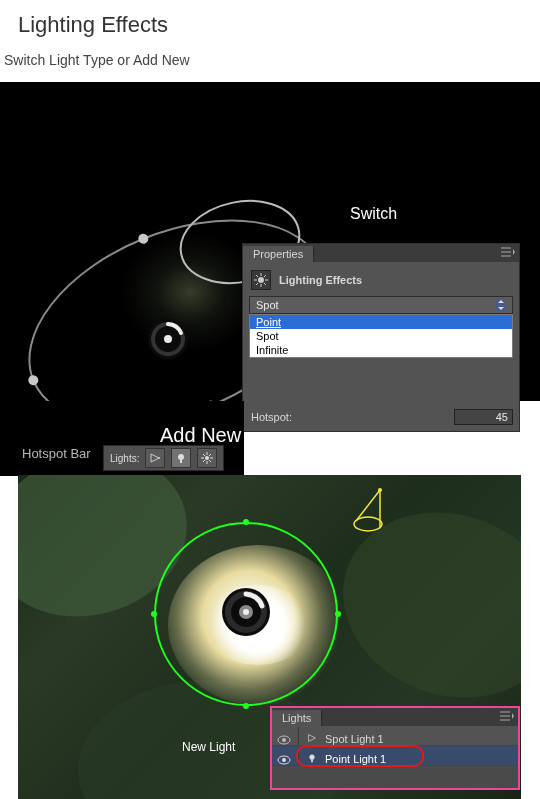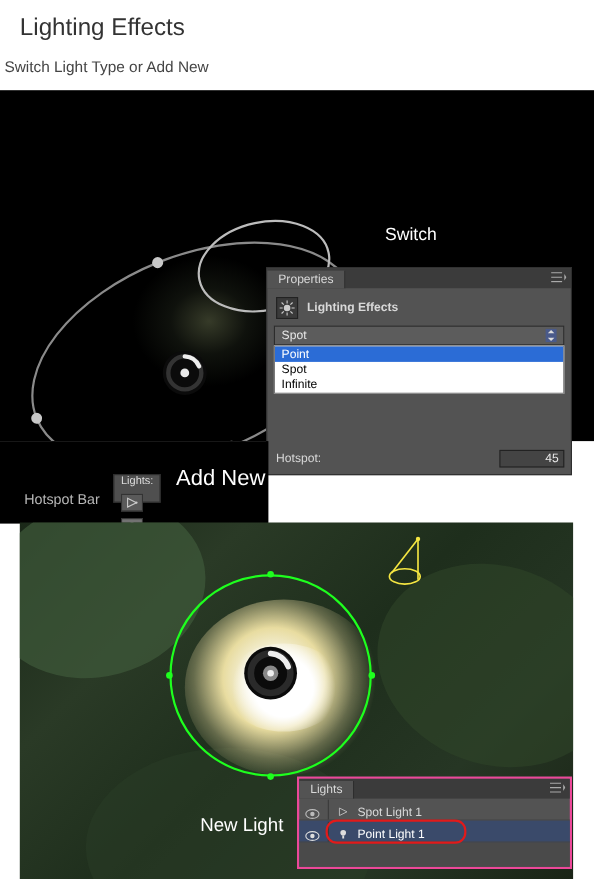--- a/index.html
+++ b/index.html
@@ -138,20 +138,21 @@
     margin-top: 0;
   }
   .dropdown-option {
     padding: 1px 6px;
     font-size: 11px;
     color: #000;
   }
   .dropdown-option.selected {
     background: #2b6cd6;
     color: #fff;
+    text-decoration: underline;
   }
   .hotspot-row {
     display: flex;
     align-items: center;
     justify-content: space-between;
     padding: 3px 0 0 2px;
     margin-top: 48px;
   }
   .hotspot-val {
     background: #444;
@@ -179,29 +180,28 @@
   .label-optionsbar {
     position: absolute;
     left: 22px;
     top: 446px;
     color: #b7b7b7;
     font-size: 13px;
   }
   .lights-toolbar {
     position: absolute;
     left: 103px;
-    top: 431px;
+    top: 445px;
     height: 26px;
     background: #4f4f4f;
     border: 1px solid #2a2a2a;
     display: flex;
-    align-items: flex-start;
+    align-items: center;
     padding: 0 6px;
     gap: 6px;
-    flex-direction: column;
   }
   .lights-label { color: #ddd; font-size: 10px; }
   .light-btn {
     width: 20px; height: 20px;
     background: #5a5a5a;
     border: 1px solid #333;
     display: flex;
     align-items: center;
     justify-content: center;
   }
@@ -252,21 +252,21 @@
   .yellow-cone {
     position:absolute;
     left:350px; top:484px;
     width:50px; height:50px;
   }
   .label-newlight {
     position:absolute;
     left: 182px;
     top: 740px;
     color:#fff;
-    font-size:17px;
+    font-size:12px;
   }
   .lights-panel-lower {
     position:absolute;
     left: 270px;
     top: 706px;
     width: 250px;
     background:#535353;
     border:2px solid #ec4899;
     font-size:11px;
     color:#d8d8d8;

